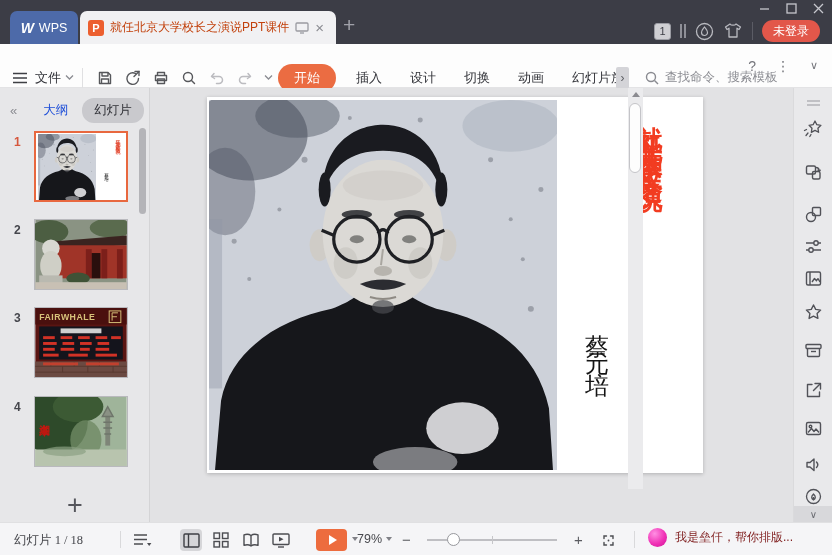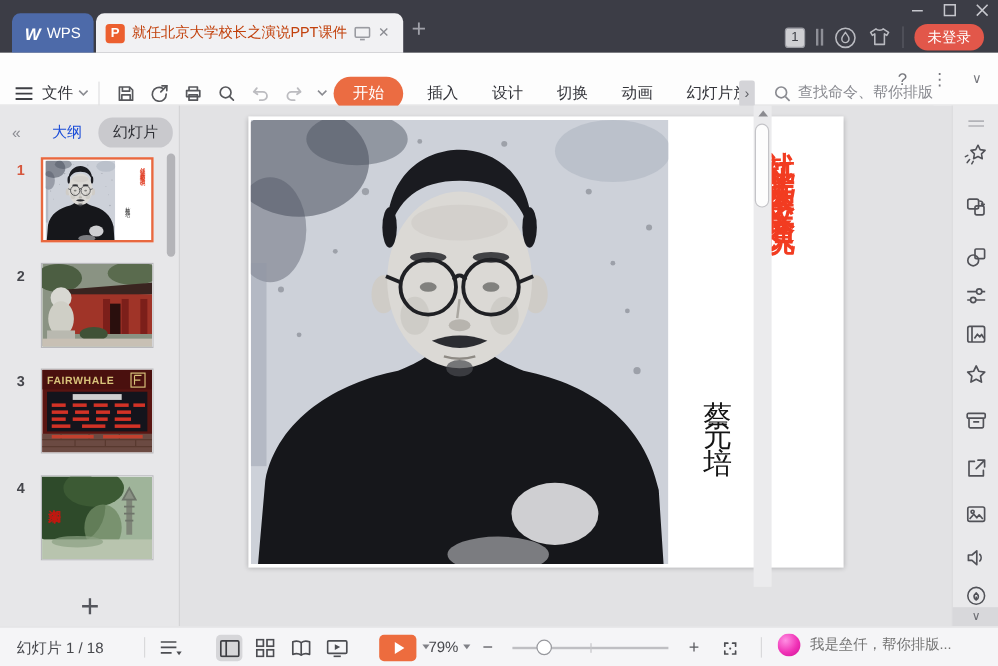--- a/index.html
+++ b/index.html
@@ -95,21 +95,21 @@
              color:#6b6c72; font-size:10px; display:flex; align-items:center; justify-content:center; }
 
   
   .notesbar { position:absolute; left:150px; top:489px; width:643px; height:33px; background:#fff;
               border-top:1px solid #dcdcde; display:flex; align-items:center; gap:10px; padding-left:14px; }
   .notes-text { font-size:12.5px; color:#55565c; }
 
   
   .statusbar { position:absolute; left:0; top:522px; width:832px; height:33px; background:#f5f5f7;
                border-top:1px solid #e0e0e2; }
-  .st-counter { position:absolute; left:14px; top:9px; font-size:12.5px; color:#47484d; }
+  .st-counter { position:absolute; left:14px; top:9px; font-size:12.5px; color:#47484d;font-family:Liberation Serif, serif; }
   .st-div { position:absolute; top:8px; width:1px; height:17px; background:#d9d9db; }
   .sti { position:absolute; top:6px; width:22px; height:22px; display:flex; align-items:center; justify-content:center; }
   .sti.sel { background:#d6d6d9; border-radius:4px; }
   .play-btn { position:absolute; left:316px; top:6px; width:31px; height:22px; background:#ed6c3e; border-radius:4px;
               display:flex; align-items:center; justify-content:center; }
   .play-tri { width:0; height:0; border-top:5px solid transparent; border-bottom:5px solid transparent;
               border-left:8px solid #fff; margin-left:2px; }
   .caret { width:0; height:0; border-left:3.5px solid transparent; border-right:3.5px solid transparent;
            border-top:4px solid #808187; }
   .zoom-val { position:absolute; left:357px; top:9px; font-size:12.5px; color:#47484d; }
@@ -117,21 +117,21 @@
   .zminus { position:absolute; left:402px; top:8px; font-size:15px; color:#5a5b60; }
   .zslider { position:absolute; left:427px; top:16px; width:130px; height:2px; background:#bfbfc3; }
   .ztick { position:absolute; left:65px; top:-3px; width:1px; height:8px; background:#c6c6c9; }
   .zhandle { position:absolute; left:20px; top:-6px; width:13px; height:13px; background:#fff;
              border:1px solid #97989d; border-radius:50%; }
   .zplus { position:absolute; left:574px; top:8px; font-size:15px; color:#5a5b60; }
   .fit-icon { position:absolute; left:597px; top:6px; }
   .assistant { position:absolute; left:648px; top:5px; display:flex; align-items:center; gap:8px; width:176px; overflow:hidden; }
   .ball { width:19px; height:19px; border-radius:50%; flex:none;
           background:radial-gradient(circle at 35% 30%, #ff8fe3, #f032b6 55%, #cf0e95); }
-  .assistant-text { font-size:12px; color:#737373; white-space:nowrap; }
+  .assistant-text { font-size:12px; color:#7f1d1d; white-space:nowrap; }
   .watermark { position:absolute; left:688px; top:0px; font-size:23px; font-weight:bold; color:#f87d1e;
                opacity:.92; letter-spacing:0.5px; z-index:5; }
   svg { display:block; }
 </style>
 </head>
 <body>
 
 <svg width="0" height="0" style="position:absolute">
   <defs>
     <g id="portrait-art">
@@ -299,21 +299,21 @@
       <span class="ribbon-tab">设计</span>
       <span class="ribbon-tab">切换</span>
       <span class="ribbon-tab">动画</span>
       <span class="ribbon-tab rt-trunc">幻灯片放</span>
       <span class="expand-box">›</span>
       <span class="search-box">
         <svg width="14" height="14" viewBox="0 0 14 14" fill="none" stroke="#8a8b91" stroke-width="1.4">
           <circle cx="6" cy="6" r="4.5"></circle>
             <path d="M9.5,9.5 L13,13"></path>
           </svg>
-        <span>查找命令、帮你排版</span>
+        <span>查找命令、搜索模板</span>
       </span>
     </div>
 
     <div class="tb-right">
       <span>?</span>
       <span>⋮</span>
       <span style="font-size:11px;">∨</span>
     </div>
   </div>
 

